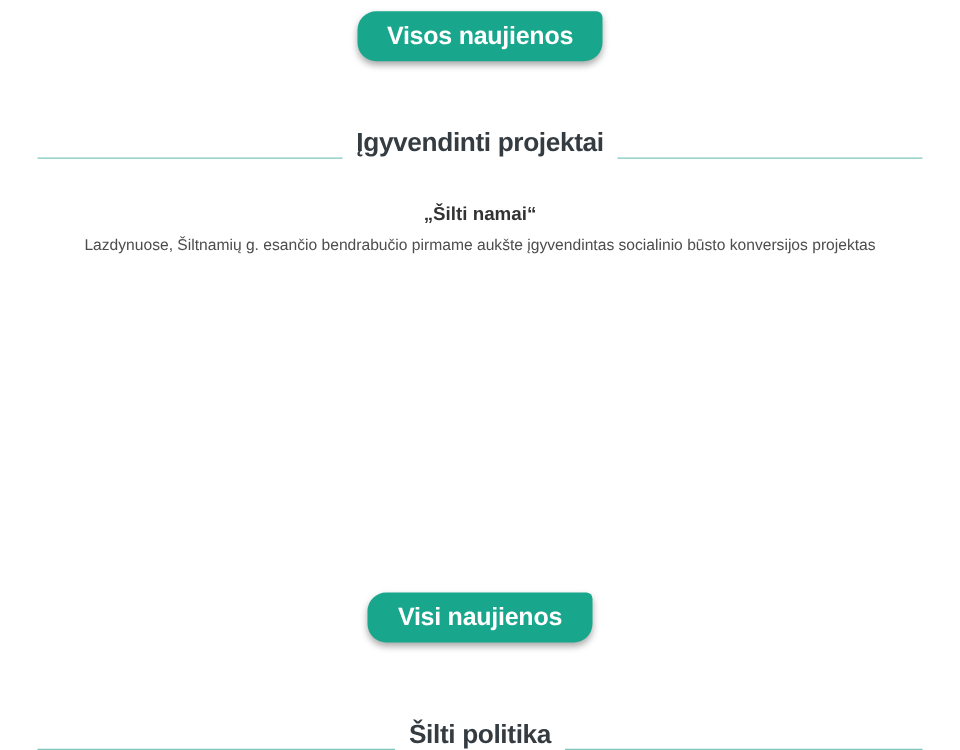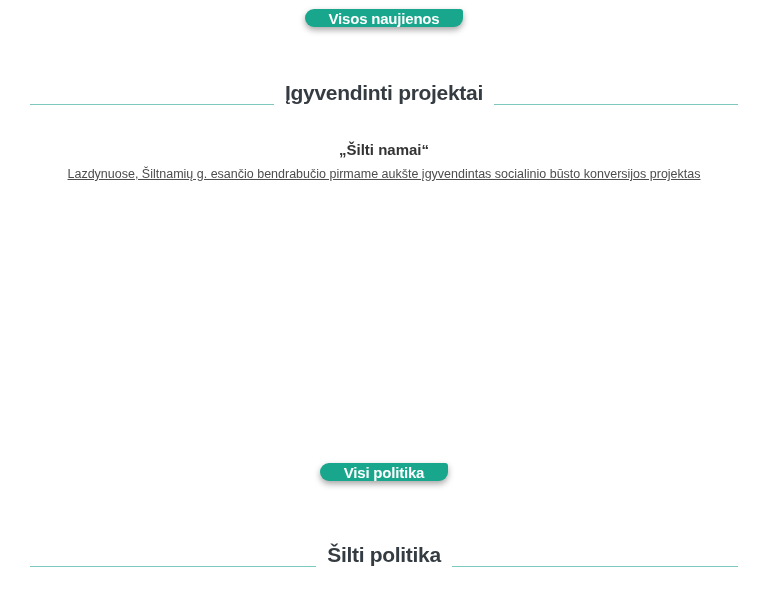--- a/index.html
+++ b/index.html
@@ -21,29 +21,29 @@
   }
   .btn-row {
     display: flex;
     justify-content: center;
     width: 100%;
   }
   .btn {
     display: inline-flex;
     align-items: center;
     justify-content: center;
-    height: 18px;
+    height: 40px;
     padding: 0 24px;
     background: #18a78c;
     color: #ffffff;
     border: none;
     border-radius: 15px 5px 15px 15px;
     box-shadow: 0 3px 6px rgba(0,0,0,0.35);
     font-family: "Liberation Sans", sans-serif;
-    font-size: 15px;
+    font-size: 20px;
     font-weight: bold;
     letter-spacing: -0.2px;
     cursor: pointer;
     white-space: nowrap;
   }
   .section-header {
     display: flex;
     align-items: flex-end;
     width: 708px;       
     margin-top: 54px;
@@ -73,21 +73,20 @@
     text-align: center;
     line-height: 18px;
   }
   .article-desc {
     margin-top: 8px;
     font-size: 12.5px;
     color: #4d4d4d;
     text-align: center;
     line-height: 15px;
     max-width: 700px;
-    text-decoration: underline;
   }
   .image-area {
     width: 100%;
     height: 281px;
     background: #ffffff;
   }
 </style>
 </head>
 <body>
 
@@ -103,21 +102,21 @@
     <span class="divider"></span>
   </div>
 
   <h3 class="article-title">„Šilti namai“</h3>
 
   <p class="article-desc">Lazdynuose, Šiltnamių g. esančio bendrabučio pirmame aukšte įgyvendintas socialinio būsto konversijos projektas</p>
 
   <div class="image-area"></div>
 
   <div class="btn-row">
-    <button class="btn">Visi politika</button>
+    <button class="btn">Visi naujienos</button>
   </div>
 
   <div class="section-header bottom">
     <span class="divider"></span>
     <h2 class="section-title">Šilti politika</h2>
     <span class="divider"></span>
   </div>
 
 </div>
 

